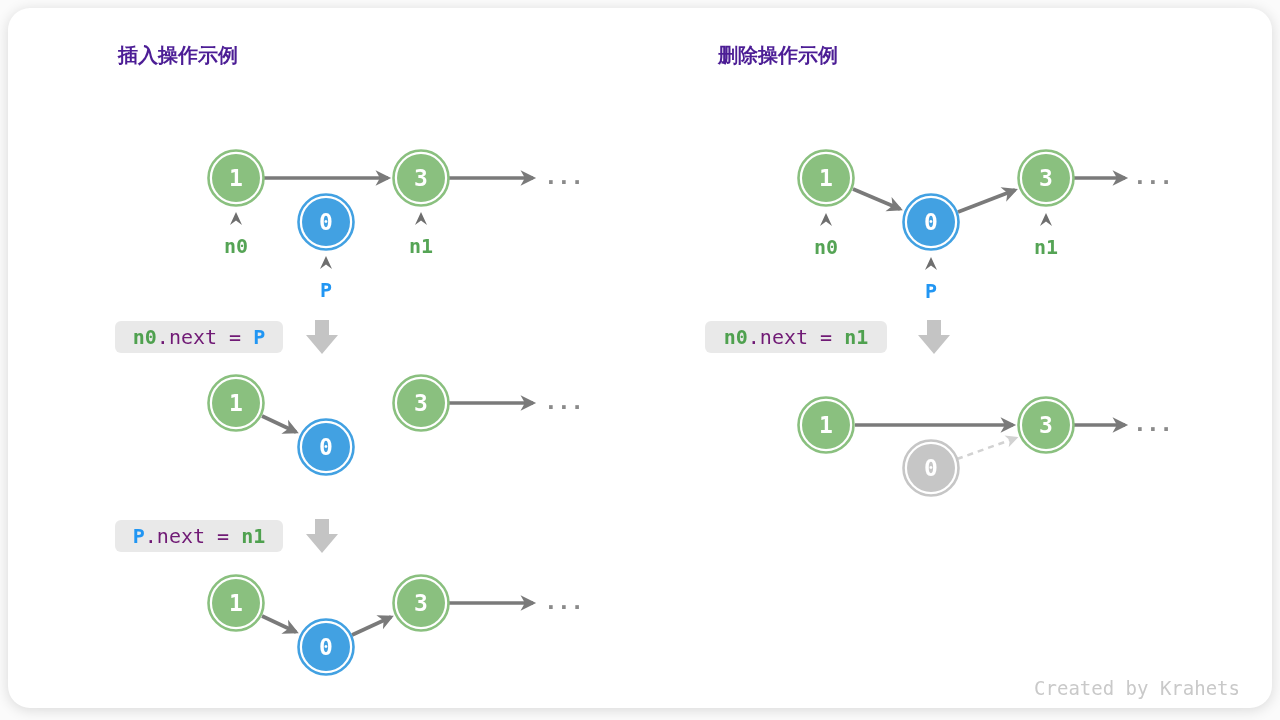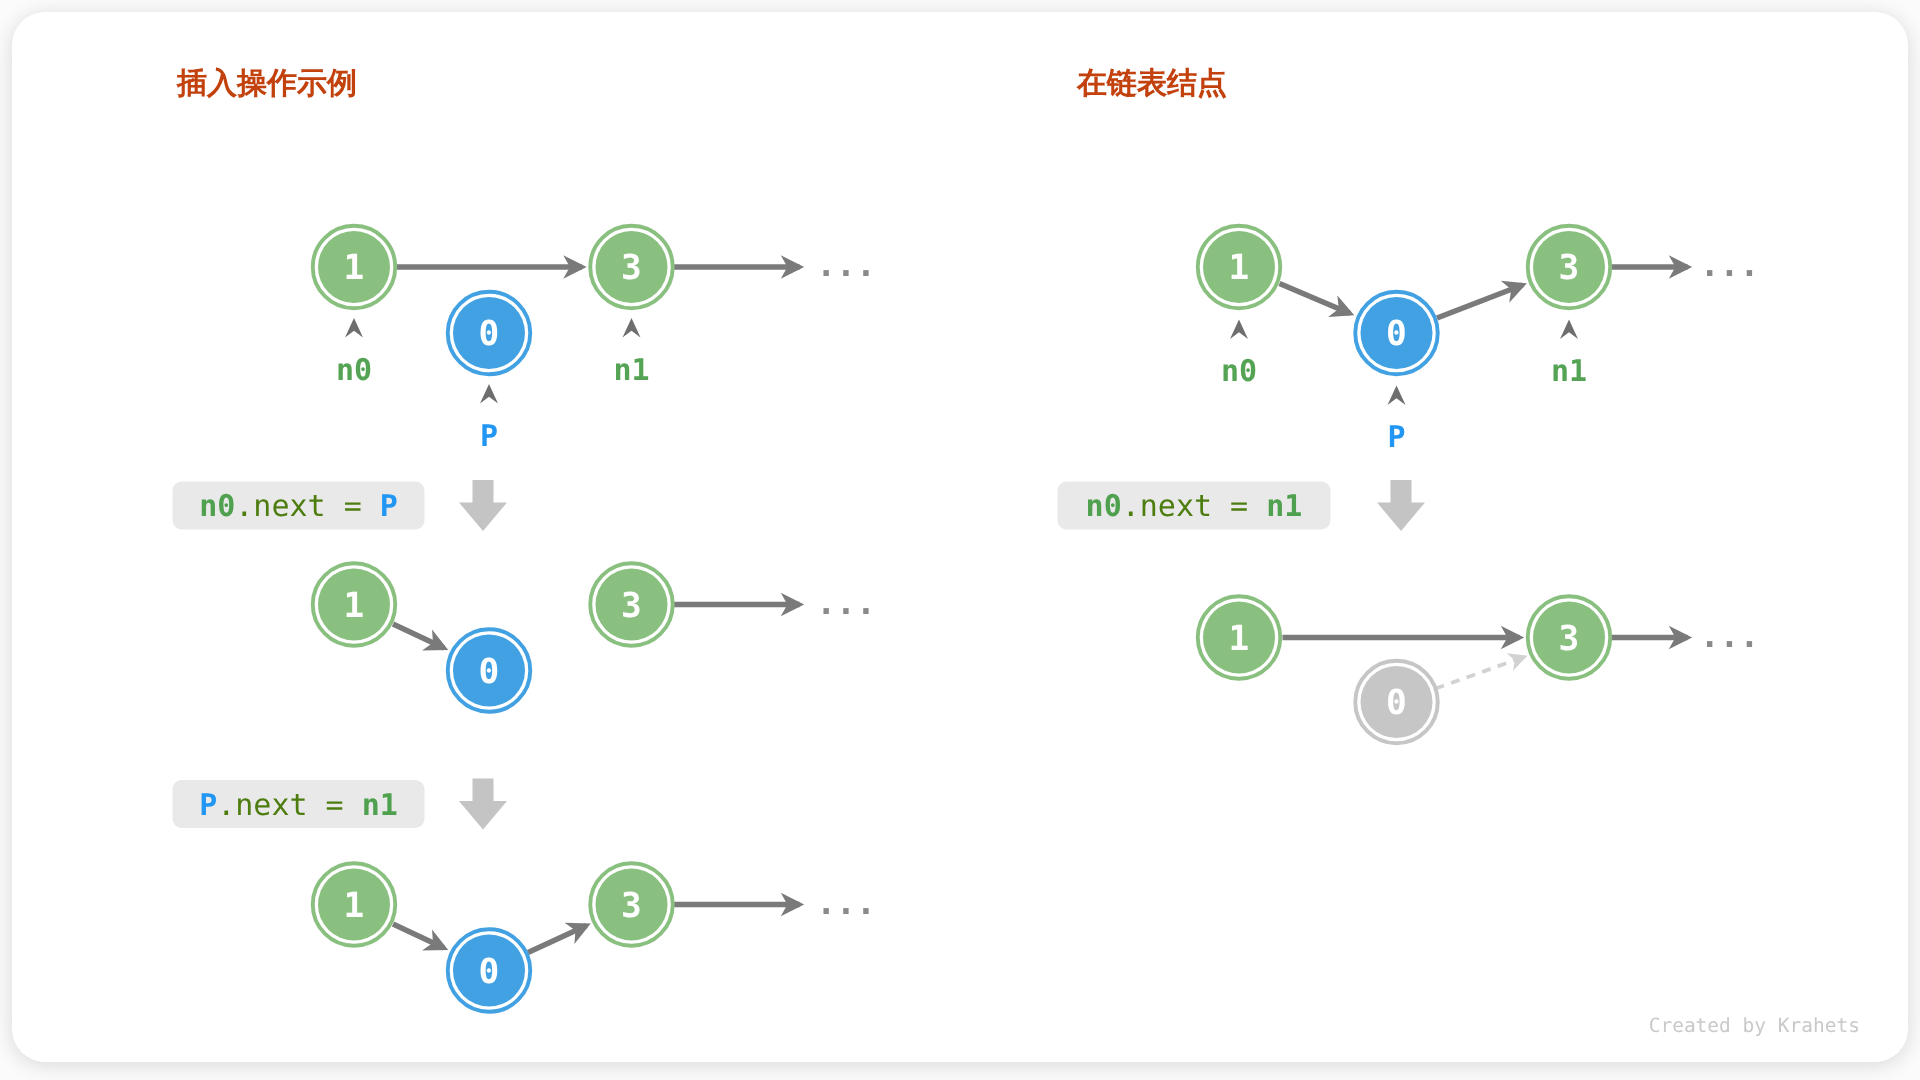--- a/index.html
+++ b/index.html
@@ -3,55 +3,55 @@
 <meta charset="utf-8">
 <style>
   html,body{margin:0;padding:0;background:#fbfbfb;}
   #screen{position:relative;width:1280px;height:720px;overflow:hidden;
           font-family:"Liberation Sans",sans-serif;}
   .card{position:absolute;left:8px;top:8px;width:1264px;height:700px;
         background:#ffffff;border-radius:22px;
         box-shadow:0 2px 14px rgba(0,0,0,0.14);}
   .layer{position:absolute;left:0;top:0;width:1280px;height:720px;pointer-events:none;}
 
-  .panel-title{position:absolute;font-size:20px;font-weight:bold;color:#c2410c;white-space:pre;}
+  .panel-title{position:absolute;font-size:20px;font-weight:bold;color:#4c1d95;white-space:pre;}
   .panel-sub{position:absolute;font-size:17px;color:#404040;white-space:pre;}
   .sub-code{font-family:"DejaVu Sans Mono",monospace;font-weight:bold;font-size:17px;margin:0 5px;}
   .g{color:#4fa14f;}
   .b{color:#2196f3;}
 
   .codebox{position:absolute;height:32px;background:#e9e9e9;border-radius:6px;
            display:flex;align-items:center;justify-content:center;
            font-family:"DejaVu Sans Mono",monospace;font-size:20px;white-space:pre;}
   .codebox .tok{font-weight:bold;}
-  .codebox .op{font-weight:normal;color:#4d7c0f;}
+  .codebox .op{font-weight:normal;color:#701a75;}
 
   svg text{font-family:"DejaVu Sans Mono",monospace;text-anchor:middle;}
   .nval{fill:#ffffff;font-size:23px;font-weight:bold;}
   .plabel{font-size:20px;font-weight:bold;}
   .plabel.gt{fill:#55a455;}
   .plabel.bt{fill:#2196f3;}
   .dots{fill:#8a8a8a;font-size:22px;font-weight:bold;}
   .arrow{stroke:#7a7a7a;stroke-width:3.6;fill:none;}
   .dashed{stroke:#d2d2d2;stroke-width:2.5;fill:none;stroke-dasharray:6 5;}
   .caret{fill:#6e6e6e;}
   .blockarrow{fill:#c4c4c4;}
 
   .watermark{position:absolute;font-family:"DejaVu Sans Mono",monospace;
-             font-size:13px;color:#c9c9c9;white-space:pre;}
+             font-size:19px;color:#c9c9c9;white-space:pre;}
 </style>
 </head>
 <body>
 
 <div id="screen">
   <div class="card"></div>
 
   <div class="panel-title" style="left:118px;top:42px;">插入操作示例</div>
 
-  <div class="panel-title" style="left:718px;top:42px;">在链表结点</div>
+  <div class="panel-title" style="left:718px;top:42px;">删除操作示例</div>
 
   <div class="codebox" style="left:115px;top:321px;width:168px;">
     <span class="tok g">n0</span><span class="op">.next = </span><span class="tok b">P</span>
   </div>
   <div class="codebox" style="left:115px;top:520px;width:168px;">
     <span class="tok b">P</span><span class="op">.next = </span><span class="tok g">n1</span>
   </div>
   <div class="codebox" style="left:705px;top:321px;width:182px;">
     <span class="tok g">n0</span><span class="op">.next = </span><span class="tok g">n1</span>
   </div>

